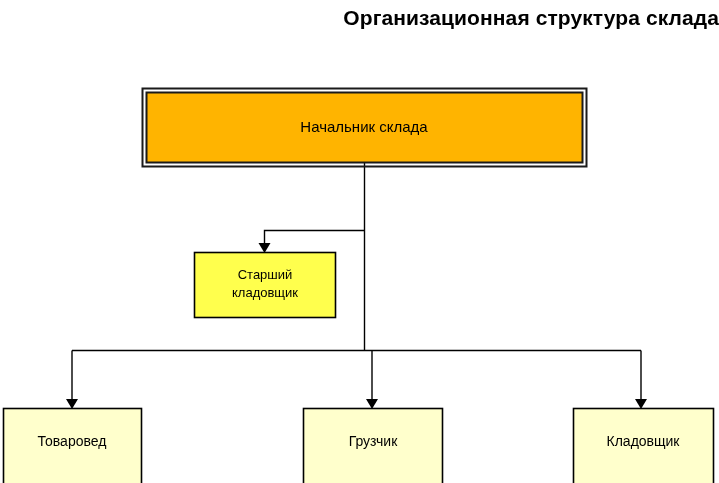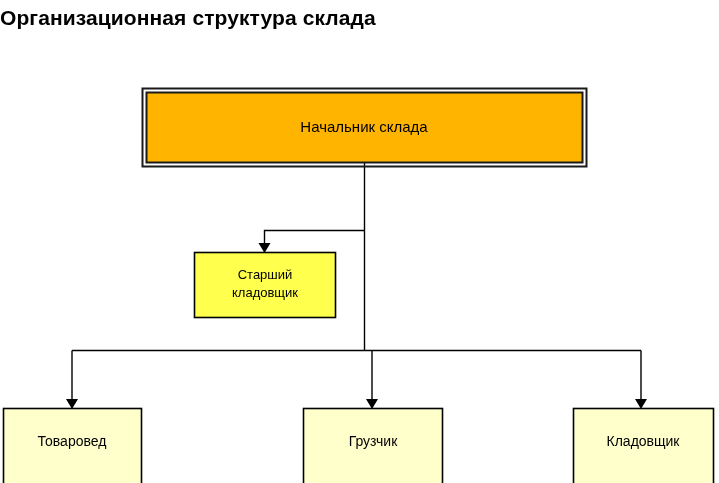--- a/index.html
+++ b/index.html
@@ -17,21 +17,21 @@
     position: relative;
     width: 719px;
     height: 483px;
     background: #ffffff;
   }
   #chart-title {
     position: absolute;
     left: 0;
     top: 6px;
     width: 719px;
-    text-align: left;
+    text-align: right;
     font-family: "Liberation Sans", sans-serif;
     font-size: 21px;
     font-weight: bold;
     color: #000000;
     letter-spacing: 0.1px;
     white-space: nowrap;
   }
   svg#org-svg {
     position: absolute;
     left: 0;

